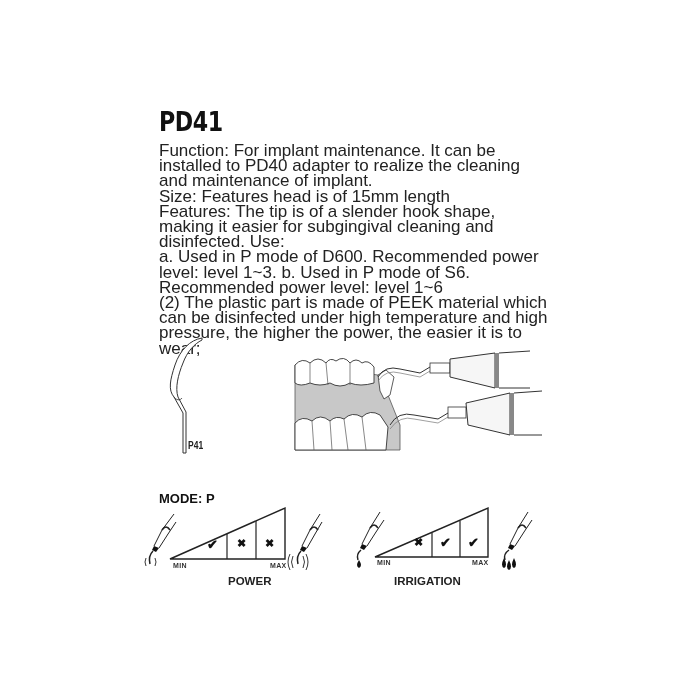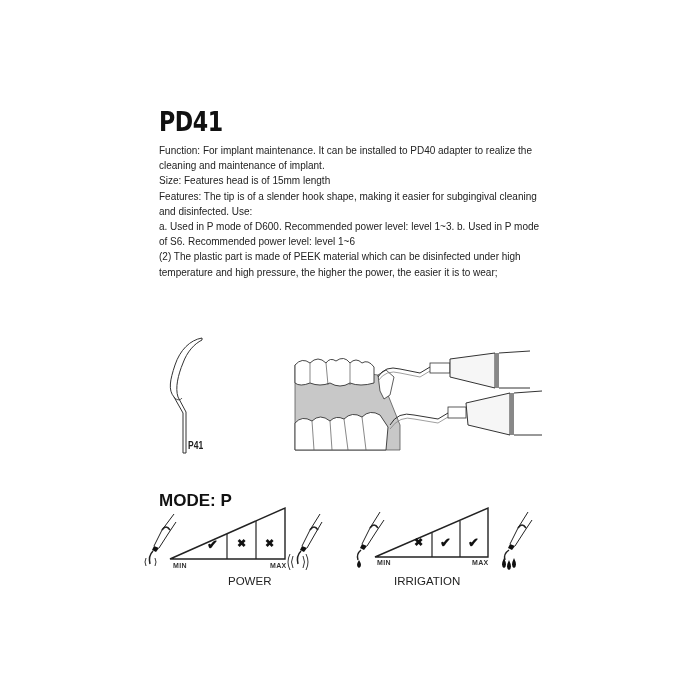--- a/index.html
+++ b/index.html
@@ -1,28 +1,28 @@
 <!DOCTYPE html>
 <html><head>
 <meta charset="utf-8">
 <style>
   html, body { margin: 0; padding: 0; background: #ffffff; }
   body { width: 700px; height: 700px; position: relative; overflow: hidden;
          font-family: "Liberation Sans", sans-serif; color: #1a1a1a; }
   .title { position: absolute; left: 159px; top: 106px; font-family: "DejaVu Sans", sans-serif;
            font-weight: bold; font-size: 27px; letter-spacing: -0.5px; transform: scaleX(0.82);
            transform-origin: left top; color: #111; }
-  .desc { position: absolute; left: 159px; top: 143px; width: 390px; font-size: 10px;
+  .desc { position: absolute; left: 159px; top: 143px; width: 390px; font-size: 17px;
           line-height: 15.2px; color: #222; }
   .desc p { margin: 0; }
   svg { position: absolute; overflow: visible; }
   .tip-label { position: absolute; left: 188px; top: 440px; font-size: 10px; font-weight: bold;
                transform: scaleX(0.85); transform-origin: left top; color: #222; }
-  .mode-label { position: absolute; left: 159px; top: 491px; font-size: 17px; font-weight: bold; color: #111; }
-  .chart-label { position: absolute; font-size: 11.5px; font-weight: normal; color: #222; }
+  .mode-label { position: absolute; left: 159px; top: 491px; font-size: 13px; font-weight: bold; color: #111; }
+  .chart-label { position: absolute; font-size: 11.5px; font-weight: bold; color: #222; }
   .axis-label { position: absolute; font-size: 7px; font-weight: bold; color: #333; letter-spacing: 0.3px; }
   .mark { position: absolute; font-size: 13px; font-weight: bold; color: #111; line-height: 1; }
 </style>
 </head>
 <body>
 
 <div class="title">PD41</div>
 
 <div class="desc">
   <p>Function: For implant maintenance. It can be installed to PD40 adapter to realize the cleaning and maintenance of implant.</p>

